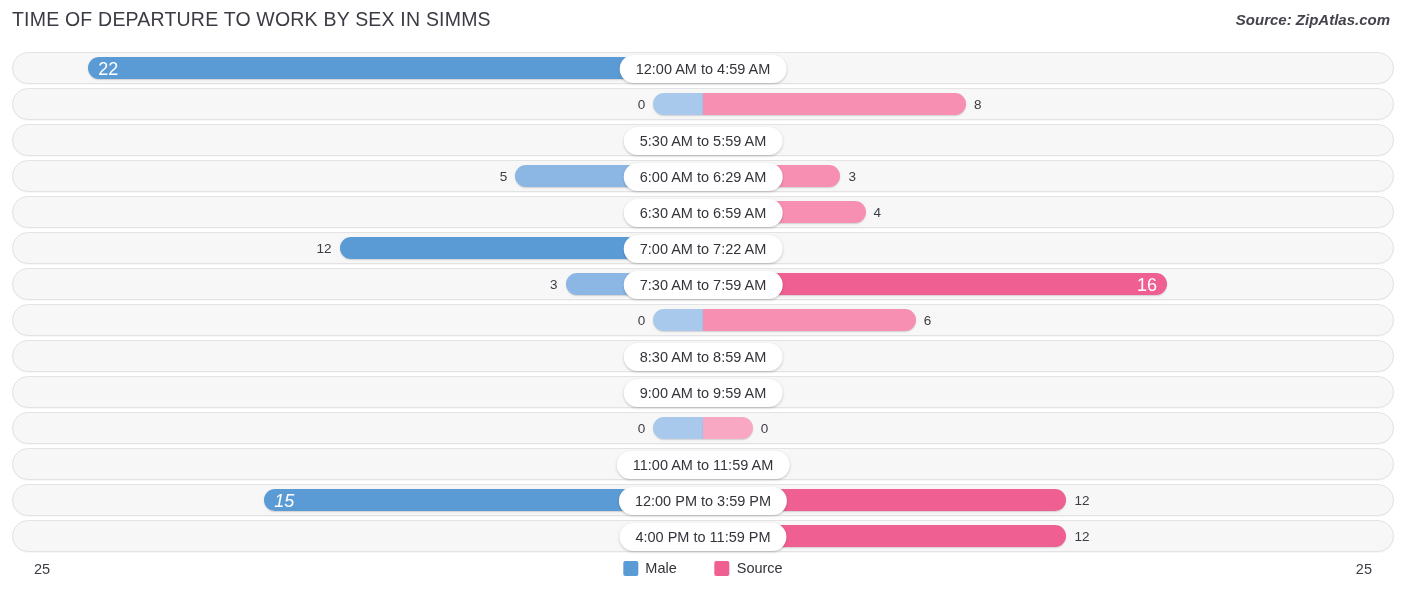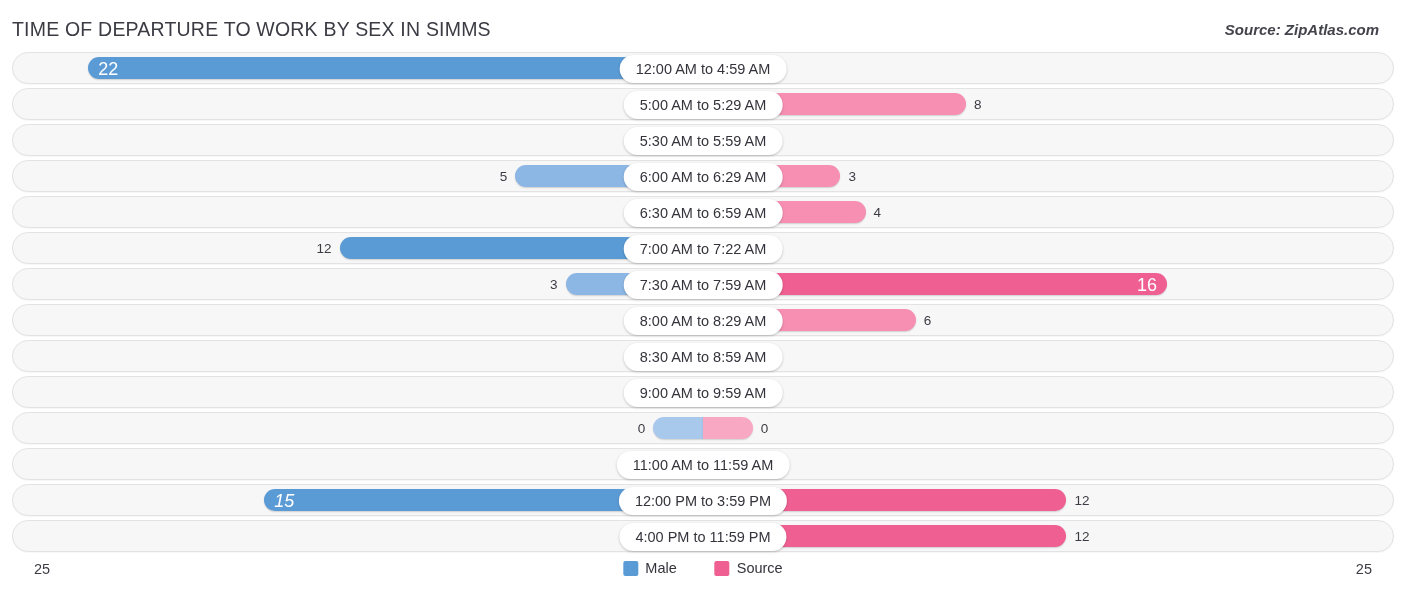--- a/index.html
+++ b/index.html
@@ -12,23 +12,22 @@
     height: 594px;
     font-family: "Liberation Sans", sans-serif;
     color: #33333a;
     overflow: hidden;
     position: relative;
   }
 
   
   .header {
     position: absolute;
-    top: 0; left: 0; right: 15px;
+    top: 0; left: 0; right: 4px;
     height: 40px;
-    margin-top: 10px;
   }
   .chart-title {
     position: absolute;
     left: 12px;
     top: 8px;
     font-size: 19.5px;
     letter-spacing: .2px;
     color: #3b3b44;
     white-space: nowrap;
   }
@@ -186,21 +185,20 @@
     </div>
     <div class="row">
       <div class="half left">
         <div class="bar male" style="width: 7.2%; background: rgb(168, 200, 236);"></div>
         <div class="val outside-left" style="right: calc(7.2% + 8px);">0</div>
       </div>
       <div class="half right">
         <div class="bar female" style="width: 38.12%; background: rgb(247, 143, 179);"></div>
         <div class="val outside-right" style="left: calc(38.12% + 8px);">8</div>
       </div>
-      <div class="center-label">5:00 AM to 5:29 AM</div>
     </div>
     <div class="row">
       <div class="half left">
         <div class="bar male" style="width: 7.2%; background: rgb(168, 200, 236);"></div>
         <div class="val outside-left" style="right: calc(7.2% + 8px);">0</div>
       </div>
       <div class="half right">
         <div class="bar female" style="width: 7.2%; background: rgb(249, 168, 196);"></div>
         <div class="val outside-right" style="left: calc(7.2% + 8px);">0</div>
       </div>
@@ -252,21 +250,20 @@
     </div>
     <div class="row">
       <div class="half left">
         <div class="bar male" style="width: 7.2%; background: rgb(168, 200, 236);"></div>
         <div class="val outside-left" style="right: calc(7.2% + 8px);">0</div>
       </div>
       <div class="half right">
         <div class="bar female" style="width: 30.84%; background: rgb(247, 143, 179);"></div>
         <div class="val outside-right" style="left: calc(30.84% + 8px);">6</div>
       </div>
-      <div class="center-label">8:00 AM to 8:29 AM</div>
     </div>
     <div class="row">
       <div class="half left">
         <div class="bar male" style="width: 7.2%; background: rgb(168, 200, 236);"></div>
         <div class="val outside-left" style="right: calc(7.2% + 8px);">0</div>
       </div>
       <div class="half right">
         <div class="bar female" style="width: 7.2%; background: rgb(249, 168, 196);"></div>
         <div class="val outside-right" style="left: calc(7.2% + 8px);">0</div>
       </div>

